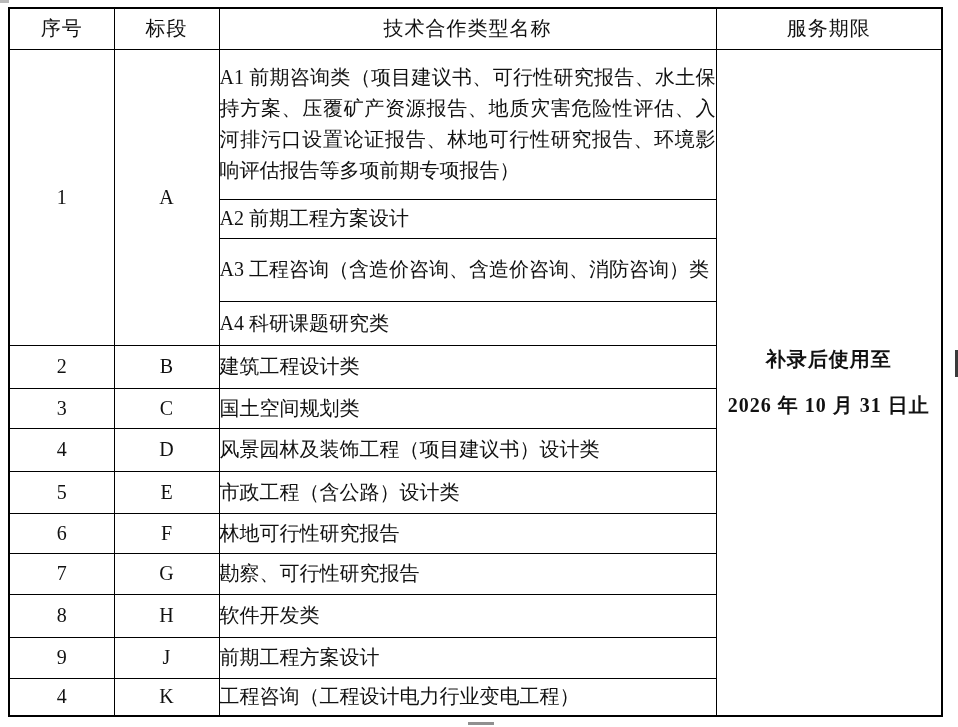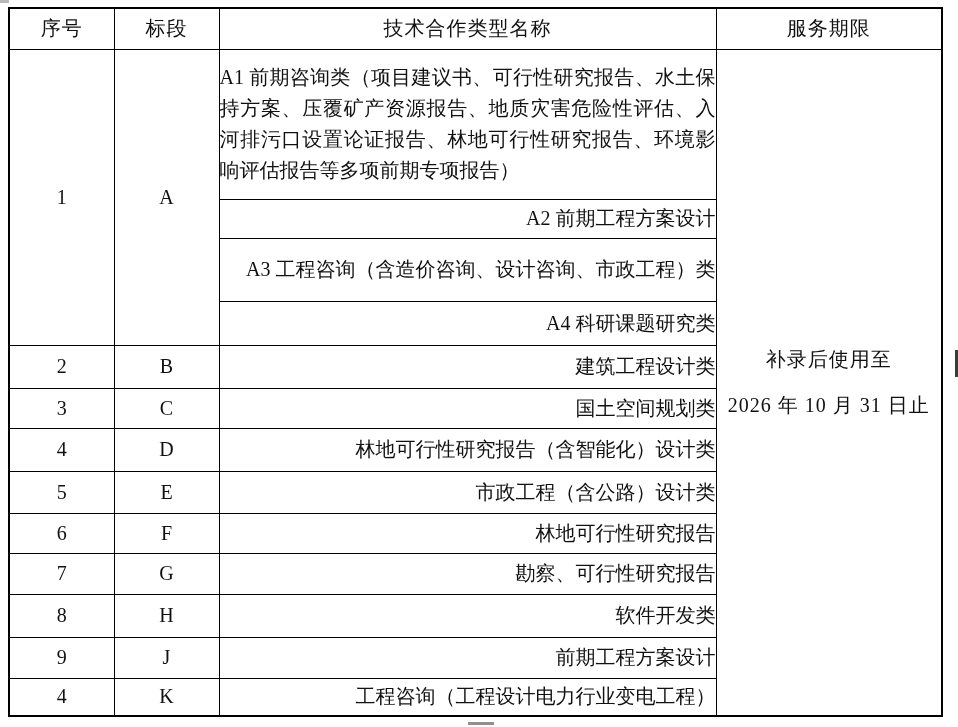--- a/index.html
+++ b/index.html
@@ -30,29 +30,29 @@
     overflow:hidden;
   }
   th.hdr{
     text-align:center;vertical-align:middle;
     letter-spacing:1px;
   }
   td.center{
     text-align:center;vertical-align:middle;
   }
   td.typecell{
-    text-align:right;vertical-align:middle;
+    text-align:left;vertical-align:middle;
     padding:4px 10px 4px 9px;
     line-height:31px;
   }
   td.typecell.justify{ text-align:justify; }
   td.servicecell{
     text-align:center;vertical-align:middle;
   }
-  .svc-line{ line-height:46px; letter-spacing:1px; }
+  .svc-line{ line-height:46px; letter-spacing:1px;font-weight:bold; }
   
   .corner-artifact{
     position:absolute;left:0;top:0;width:9px;height:3px;
     background:#b9b9b9;
   }
   .bottom-dash{
     position:absolute;left:468px;top:722px;width:26px;height:3px;
     background:#909090;
   }
   .edge-scroll-thumb{
@@ -89,40 +89,40 @@
         <td class="typecell justify">A1 前期咨询类（项目建议书、可行性研究报告、水土保持方案、压覆矿产资源报告、地质灾害危险性评估、入河排污口设置论证报告、林地可行性研究报告、环境影响评估报告等多项前期专项报告）</td>
         <td class="servicecell" rowspan="14">
           <div class="svc-line">补录后使用至</div>
           <div class="svc-line">2026 年 10 月 31 日止</div>
         </td>
       </tr>
       <tr style="height:39px">
         <td class="typecell">A2 前期工程方案设计</td>
       </tr>
       <tr style="height:63px">
-        <td class="typecell">A3 工程咨询（含造价咨询、设计咨询、市政工程）类</td>
+        <td class="typecell">A3 工程咨询（含造价咨询、含造价咨询、消防咨询）类</td>
       </tr>
       <tr style="height:44px">
         <td class="typecell">A4 科研课题研究类</td>
       </tr>
 
       <tr style="height:43px">
         <td class="center">2</td>
         <td class="center">B</td>
         <td class="typecell">建筑工程设计类</td>
       </tr>
       <tr style="height:40px">
         <td class="center">3</td>
         <td class="center">C</td>
         <td class="typecell">国土空间规划类</td>
       </tr>
       <tr style="height:43px">
         <td class="center">4</td>
         <td class="center">D</td>
-        <td class="typecell">林地可行性研究报告（含智能化）设计类</td>
+        <td class="typecell">风景园林及装饰工程（项目建议书）设计类</td>
       </tr>
       <tr style="height:42px">
         <td class="center">5</td>
         <td class="center">E</td>
         <td class="typecell">市政工程（含公路）设计类</td>
       </tr>
       <tr style="height:40px">
         <td class="center">6</td>
         <td class="center">F</td>
         <td class="typecell">林地可行性研究报告</td>

